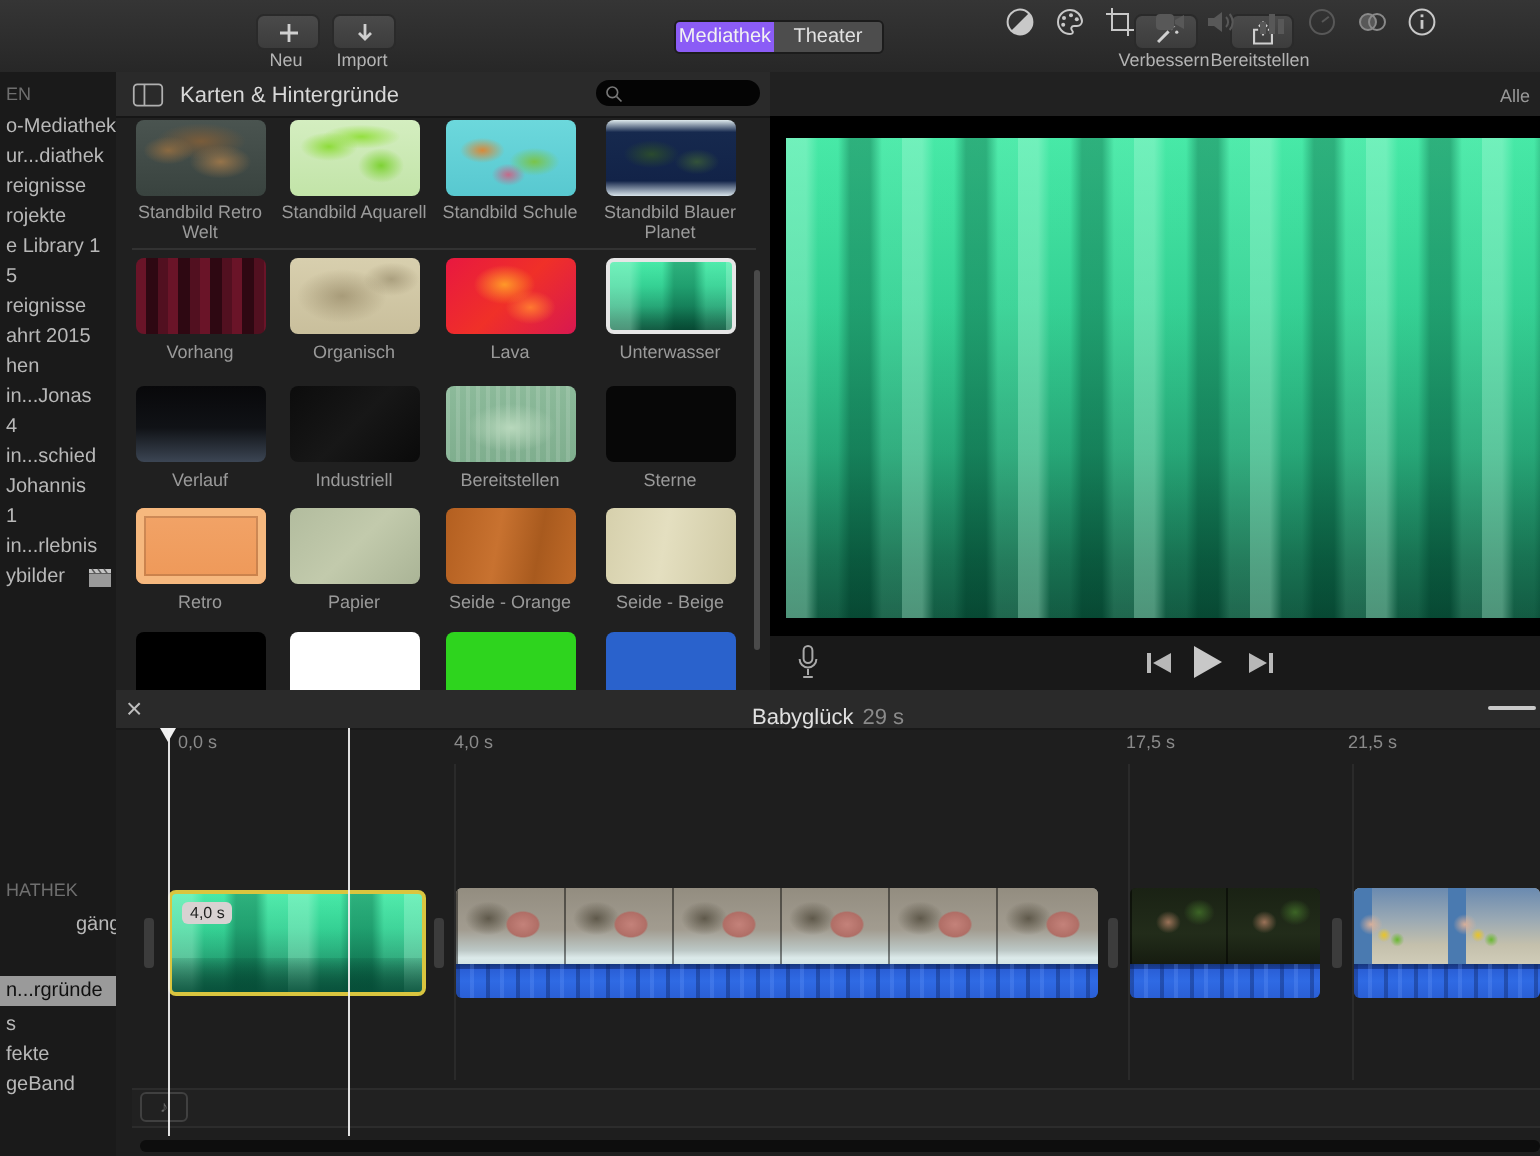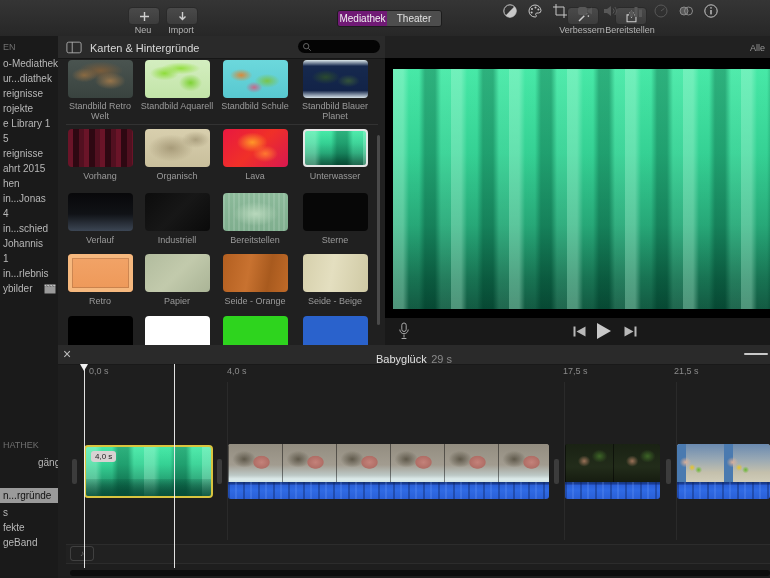--- a/index.html
+++ b/index.html
@@ -5,21 +5,21 @@
   html,body{margin:0;padding:0;background:#000;}
   #stage{position:relative;width:770px;height:578px;background:#111;overflow:hidden;
          font-family:"Liberation Sans",sans-serif;-webkit-font-smoothing:antialiased;}
   .abs{position:absolute;}
   
   .toolbar{left:0;top:0;width:770px;height:36px;background:linear-gradient(#353535,#272727);border-bottom:1px solid #141414;}
   .tbtn{width:30px;height:16px;background:linear-gradient(#4a4a4a,#3c3c3c);border:1px solid #2a2a2a;border-radius:4px;
         display:flex;align-items:center;justify-content:center;color:#cfcfcf;}
   .tbtn-label{font-size:9px;color:#b4b4b4;text-align:center;width:70px;}
   .seg{height:15px;display:flex;border-radius:3px;overflow:hidden;border:1px solid #1c1c1c;}
-  .seg-a{background:#701a75;color:#f2f2f2;font-size:10px;display:flex;align-items:center;justify-content:center;width:49px;}
+  .seg-a{background:#8b5cf6;color:#f2f2f2;font-size:10px;display:flex;align-items:center;justify-content:center;width:49px;}
   .seg-b{background:#4d4d4d;color:#e2e2e2;font-size:10px;display:flex;align-items:center;justify-content:center;width:54px;}
   
   .sidebar{left:0;top:36px;width:58px;height:542px;background:#1a1a1a;border-right:1px solid #111;}
   .side-item{left:0;width:58px;height:14px;font-size:10px;color:#b8b8b8;padding-left:3px;white-space:nowrap;overflow:hidden;}
   .side-hdr{color:#6f6f6f;font-size:9px;}
   .side-sel{background:#9a9a9a;color:#101010;height:15px;line-height:15px;}
   
   .browser{left:58px;top:36px;width:327px;height:309px;background:#202020;}
   .bheader{left:58px;top:36px;width:327px;height:22px;background:#2a2a2a;border-bottom:1px solid #161616;}
   .btitle{font-size:11px;color:#d8d8d8;}

